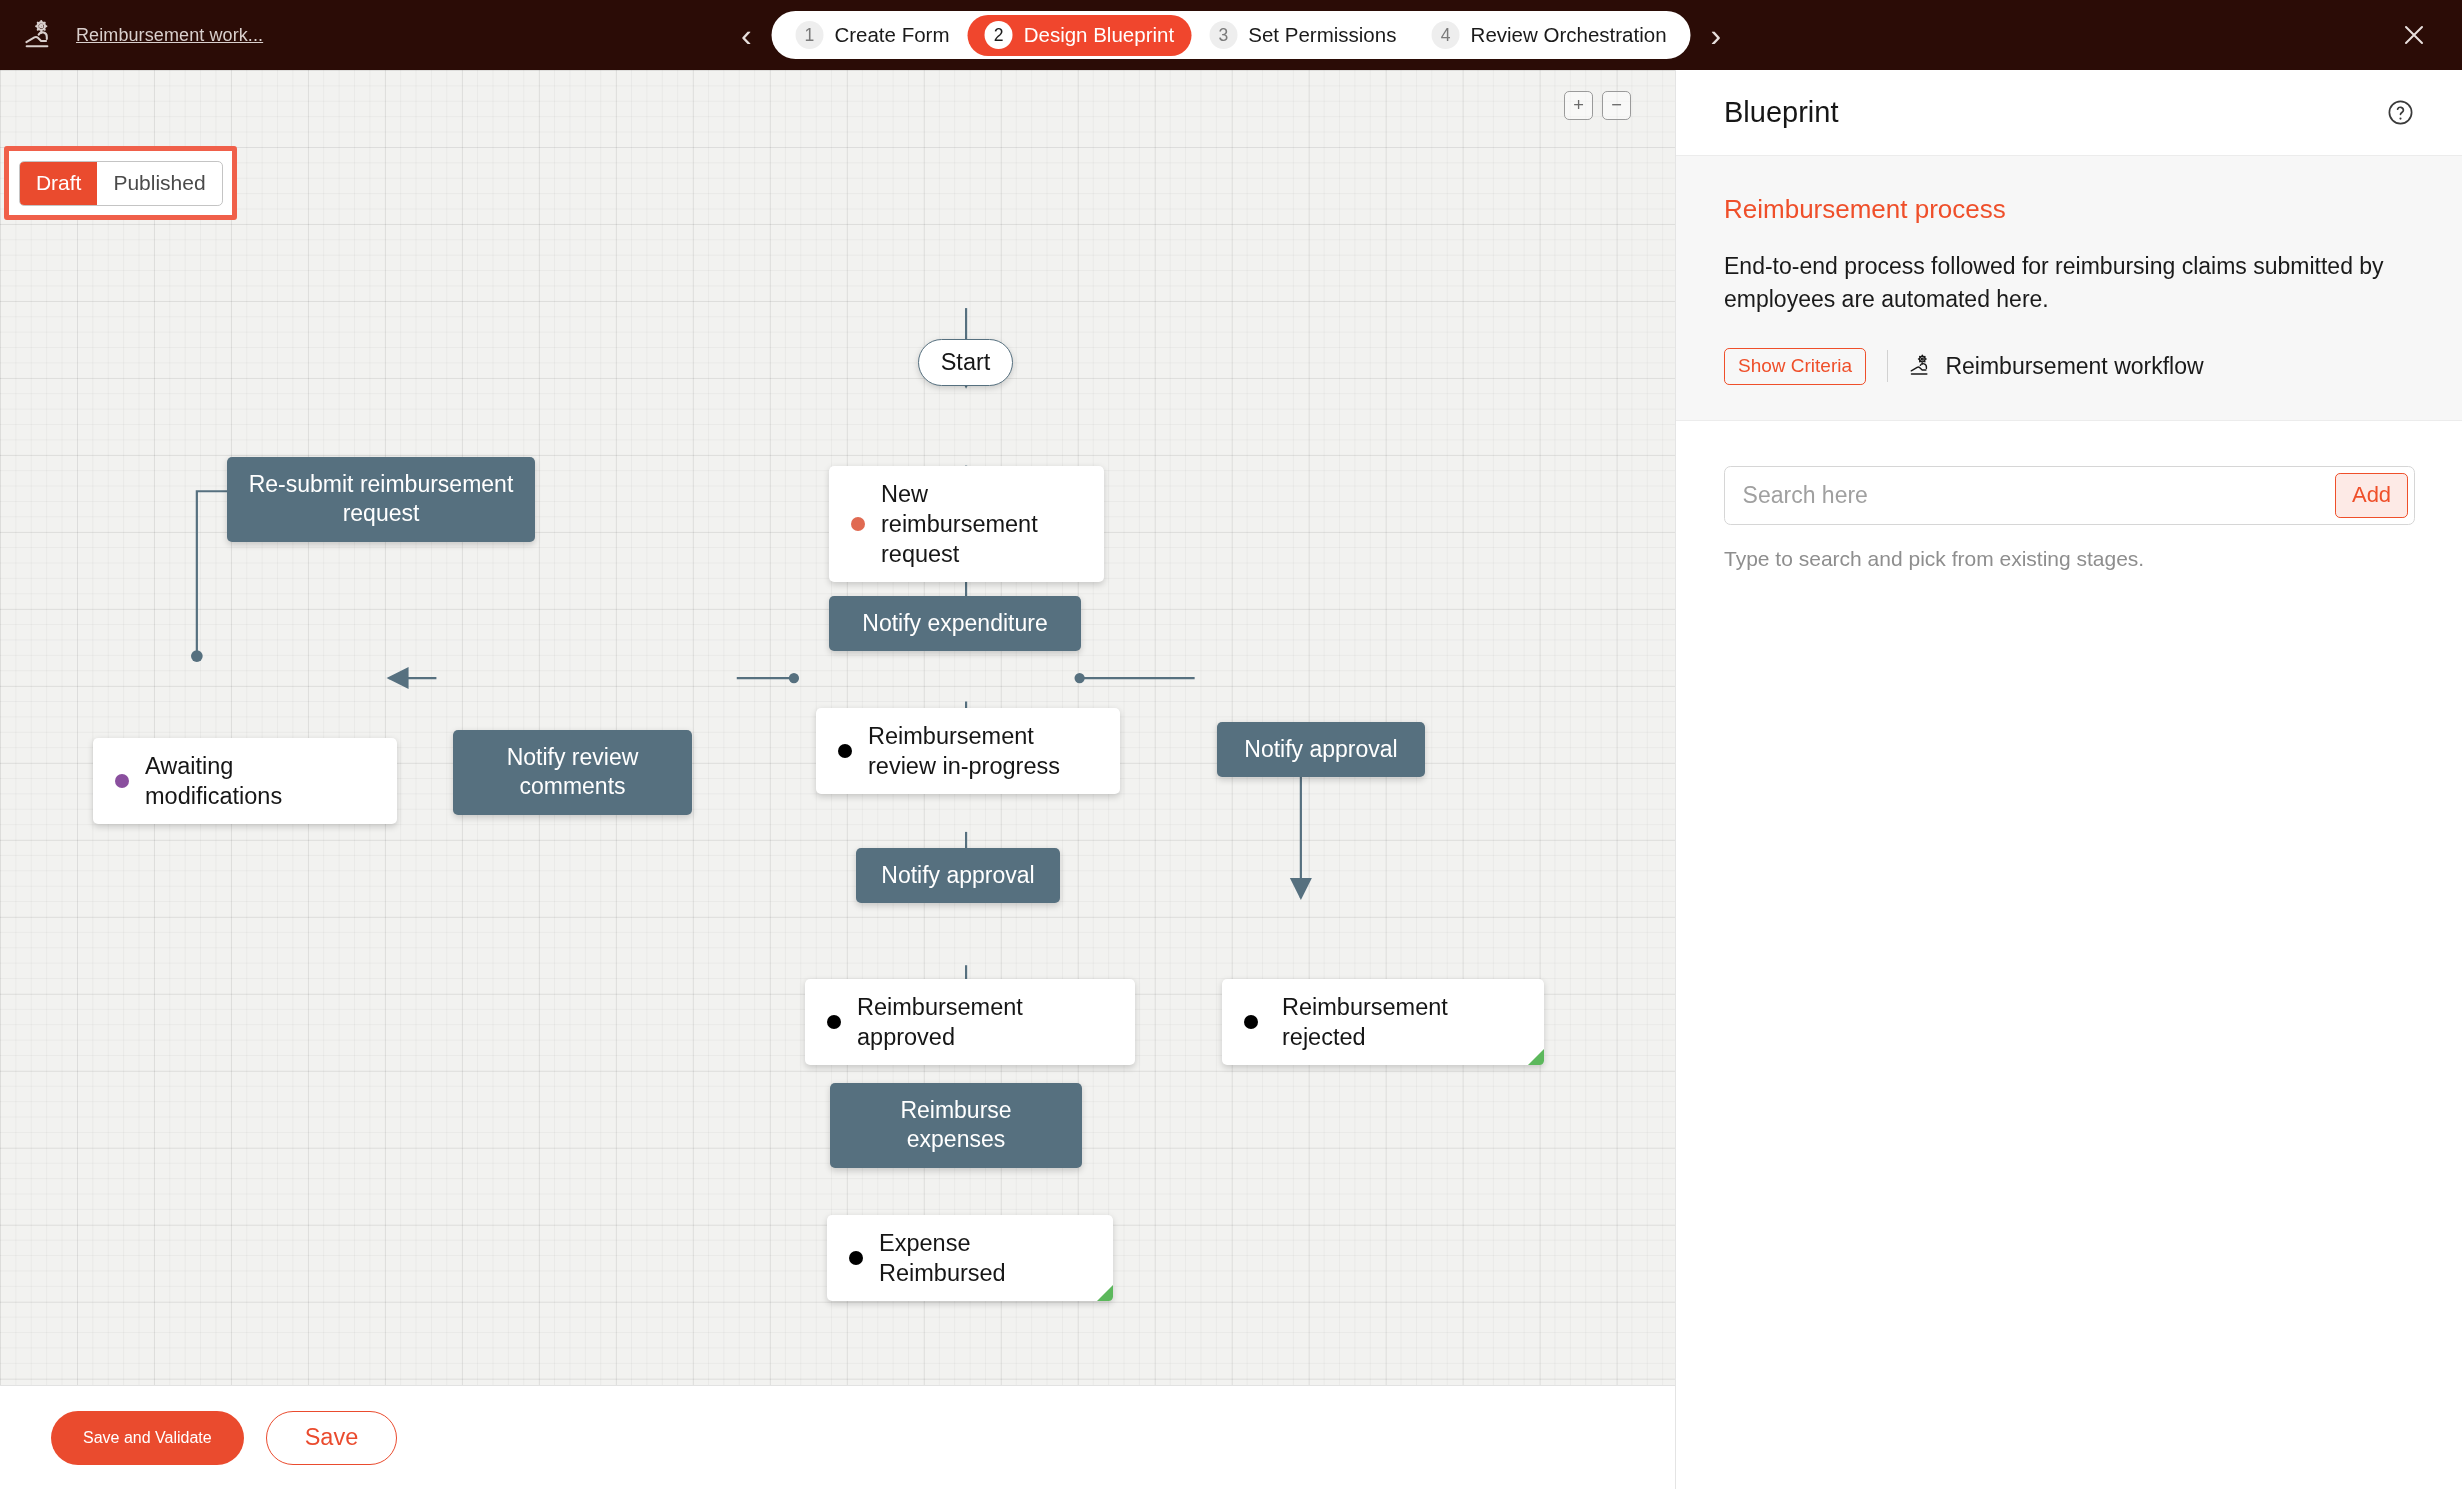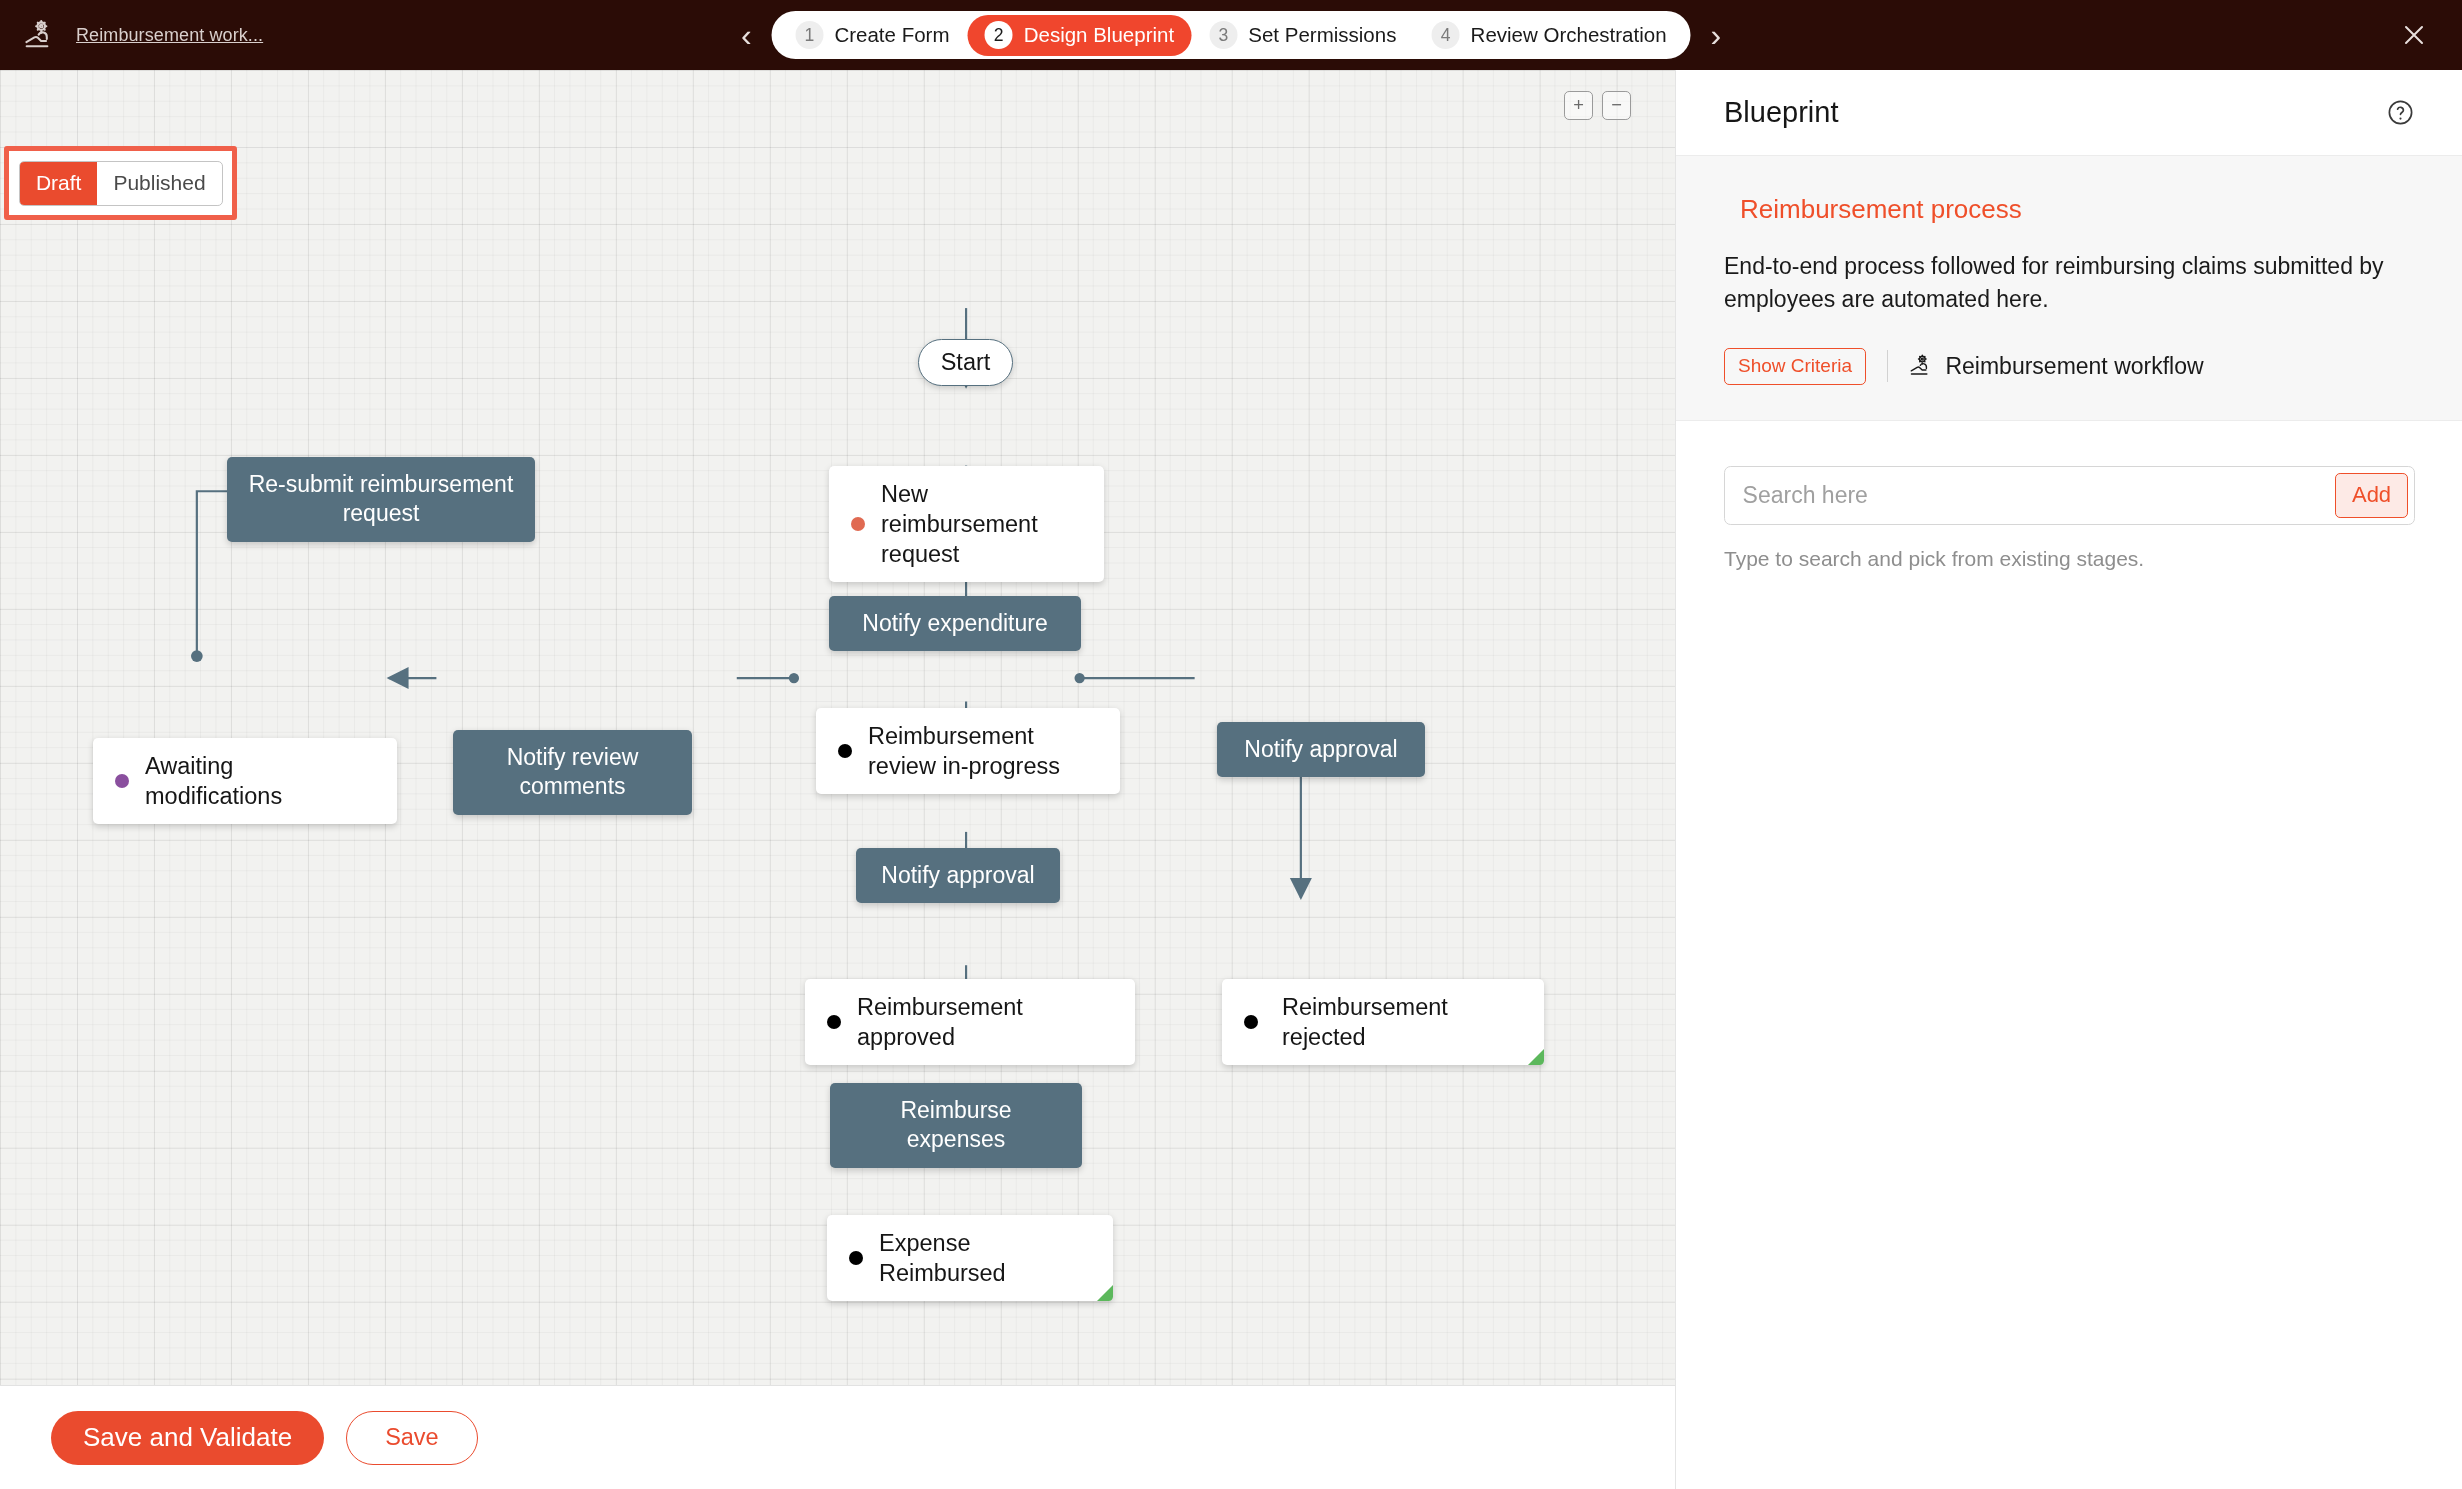--- a/index.html
+++ b/index.html
@@ -153,21 +153,21 @@
     position: absolute; left: 0; top: 1385px;
     width: 1675px; height: 104px;
     background: #ffffff; border-top: 0.7px solid #e2e2e2;
     display: flex; align-items: center; gap: 22px;
     padding-left: 51px;
   }
   .btn-primary {
     background: #ea4b2e; color: #ffffff;
     border: none; border-radius: 29px;
     padding: 0 32px; height: 54px;
-    font-size: 26px; cursor: pointer;
+    font-size: 16px; cursor: pointer;
     font-family: inherit;
   }
   .btn-secondary {
     background: #ffffff; color: #ea4b2e;
     border: 1.3px solid #ea4b2e; border-radius: 29px;
     padding: 0 38px; height: 54px;
     font-size: 23.5px; cursor: pointer;
     font-family: inherit;
   }
 
@@ -184,21 +184,21 @@
     border-bottom: 0.7px solid #ececec;
   }
   .panel-title { font-size: 29px; color: #161616; }
   .help-icon { width: 29px; height: 29px; cursor: pointer; }
 
   .panel-info {
     background: #f7f7f7; border-bottom: 0.7px solid #ececec;
     padding: 38px 48px 35px 48px;
   }
   .info-title {
-    color: #ef4f2a; font-size: 26px; margin-bottom: 25px; margin-left: 16px;
+    color: #ef4f2a; font-size: 26px; margin-bottom: 25px;
   }
   .info-desc {
     font-size: 23px; color: #1a1a1a; line-height: 1.45;
     margin-bottom: 31px; max-width: 682px;
   }
   .info-row { display: flex; align-items: center; gap: 0; }
   .criteria-btn {
     border: 1.2px solid #ef4f2a; color: #ef4f2a;
     background: transparent; border-radius: 5.1px;
     padding: 6.6px 13px; font-size: 19px; cursor: pointer;

